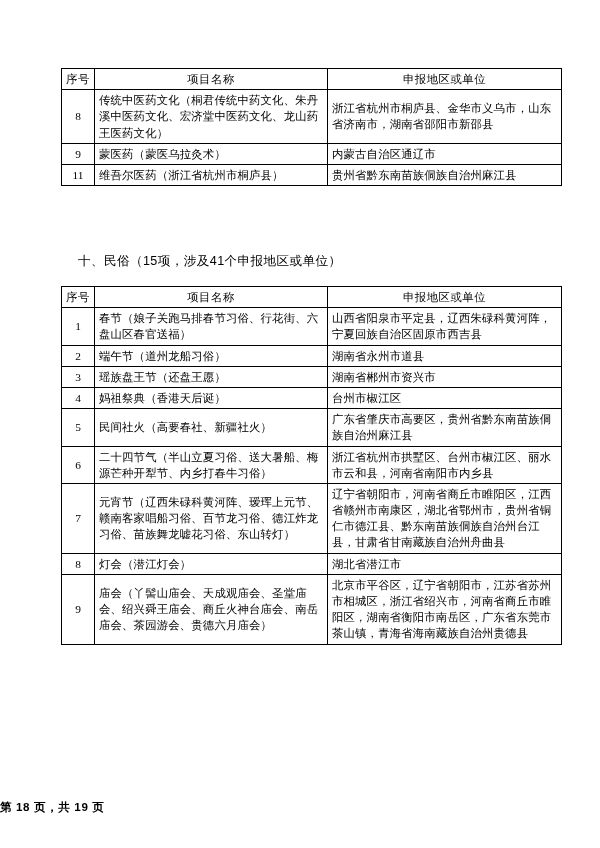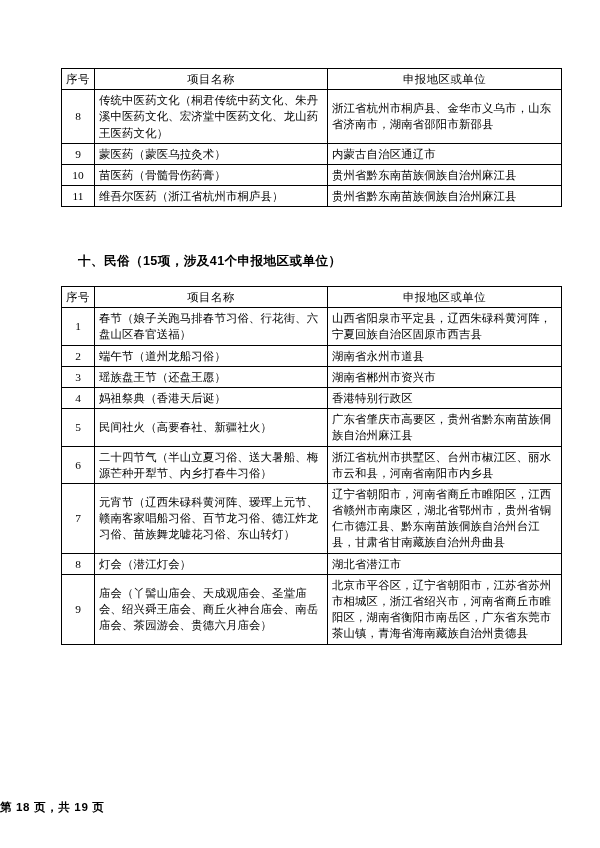--- a/index.html
+++ b/index.html
@@ -64,21 +64,21 @@
   td.cell {
     text-align: left;
     letter-spacing: 0.15px;
   }
   .section-title {
     position: absolute;
     left: 78px;
     top: 253px;
     font-family: "Liberation Sans", "DejaVu Sans", sans-serif;
     font-size: 12.6px;
-    font-weight: bold;
+    font-weight: normal;
     letter-spacing: 0.4px;
     white-space: nowrap;
   }
   .footer {
     position: absolute;
     left: 0;
     top: 800px;
     width: 600px;
     text-align: left;
     font-family: "Liberation Sans", "DejaVu Sans", sans-serif;
@@ -113,25 +113,20 @@
           <td class="seq">8</td>
           <td class="cell">传统中医药文化（桐君传统中药文化、朱丹溪中医药文化、宏济堂中医药文化、龙山药王医药文化）</td>
           <td class="cell">浙江省杭州市桐庐县、金华市义乌市，山东省济南市，湖南省邵阳市新邵县</td>
         </tr>
         <tr>
           <td class="seq">9</td>
           <td class="cell">蒙医药（蒙医乌拉灸术）</td>
           <td class="cell">内蒙古自治区通辽市</td>
         </tr>
         <tr>
-          <td class="seq">10</td>
-          <td class="cell">苗医药（骨髓骨伤药膏）</td>
-          <td class="cell">贵州省黔东南苗族侗族自治州麻江县</td>
-        </tr>
-        <tr>
           <td class="seq">11</td>
           <td class="cell">维吾尔医药（浙江省杭州市桐庐县）</td>
           <td class="cell">贵州省黔东南苗族侗族自治州麻江县</td>
         </tr>
       </tbody>
     </table>
   </div>
 
   <div class="section-title">十、民俗（15项，涉及41个申报地区或单位）</div>
 
@@ -161,21 +156,21 @@
           <td class="cell">湖南省永州市道县</td>
         </tr>
         <tr>
           <td class="seq">3</td>
           <td class="cell">瑶族盘王节（还盘王愿）</td>
           <td class="cell">湖南省郴州市资兴市</td>
         </tr>
         <tr>
           <td class="seq">4</td>
           <td class="cell">妈祖祭典（香港天后诞）</td>
-          <td class="cell">香港特别行政区</td>
+          <td class="cell">台州市椒江区</td>
         </tr>
         <tr>
           <td class="seq">5</td>
           <td class="cell">民间社火（高要春社、新疆社火）</td>
           <td class="cell">广东省肇庆市高要区，贵州省黔东南苗族侗族自治州麻江县</td>
         </tr>
         <tr>
           <td class="seq">6</td>
           <td class="cell">二十四节气（半山立夏习俗、送大暑船、梅源芒种开犁节、内乡打春牛习俗）</td>
           <td class="cell">浙江省杭州市拱墅区、台州市椒江区、丽水市云和县，河南省南阳市内乡县</td>

